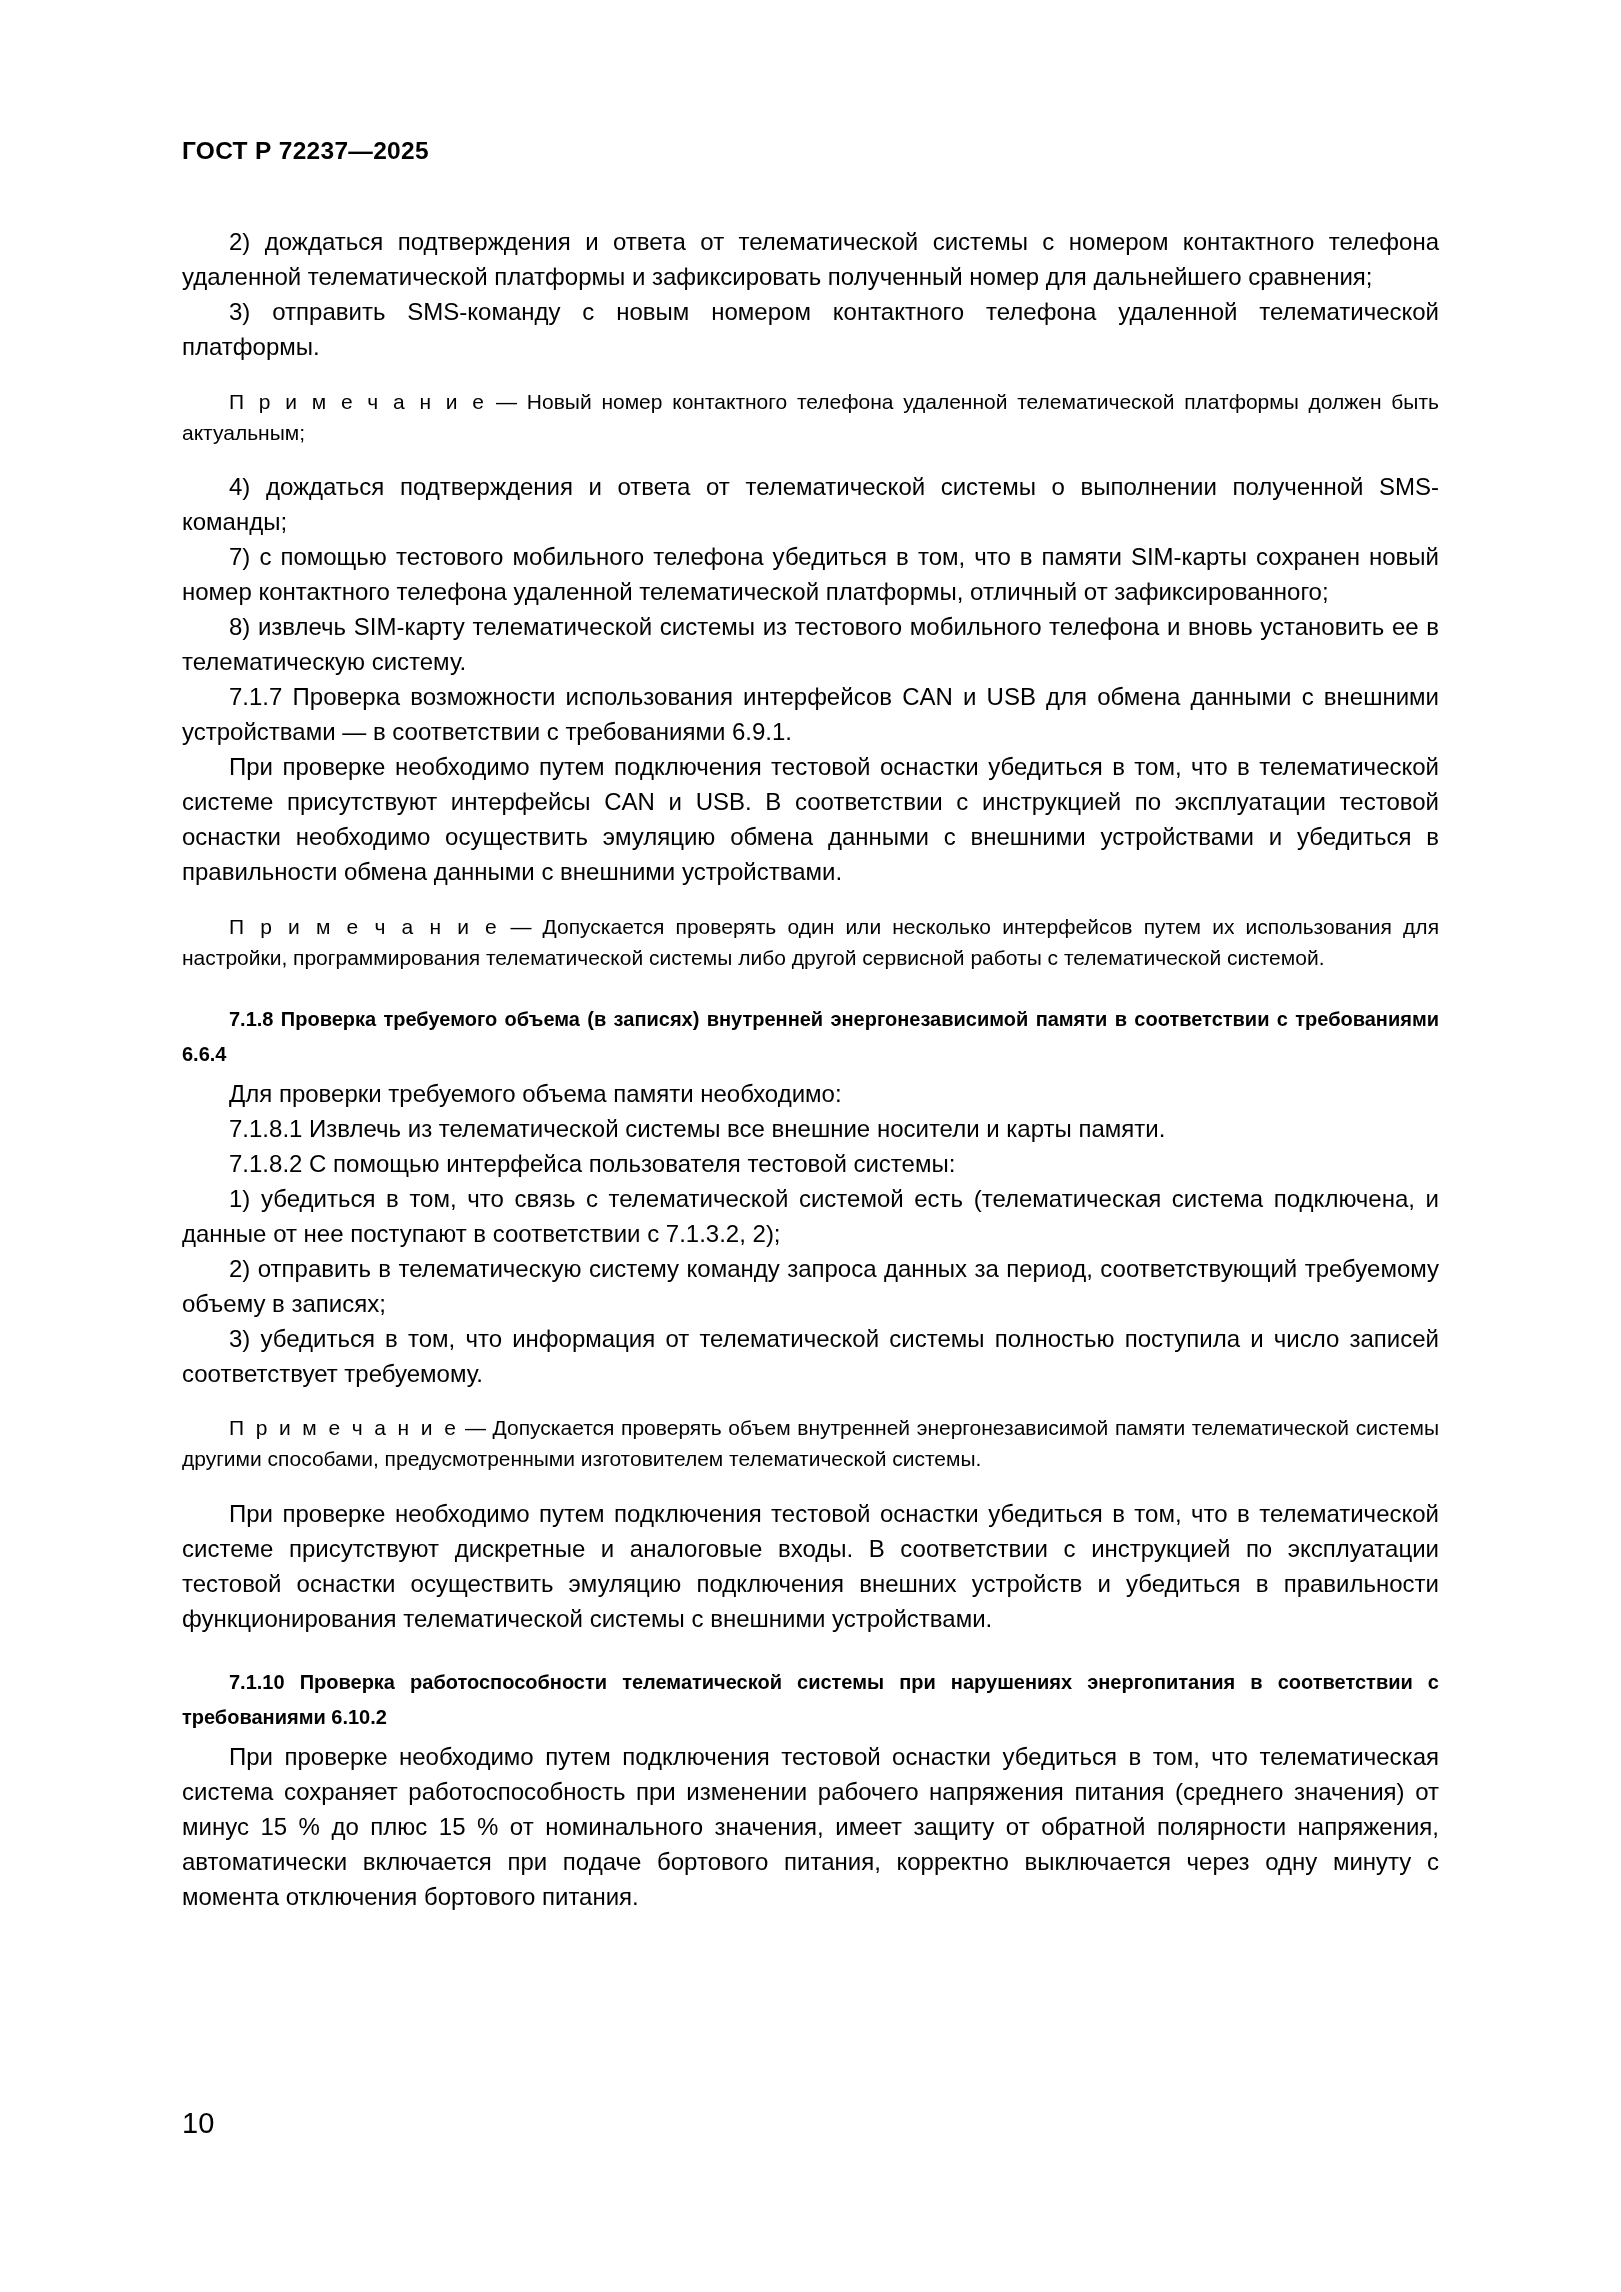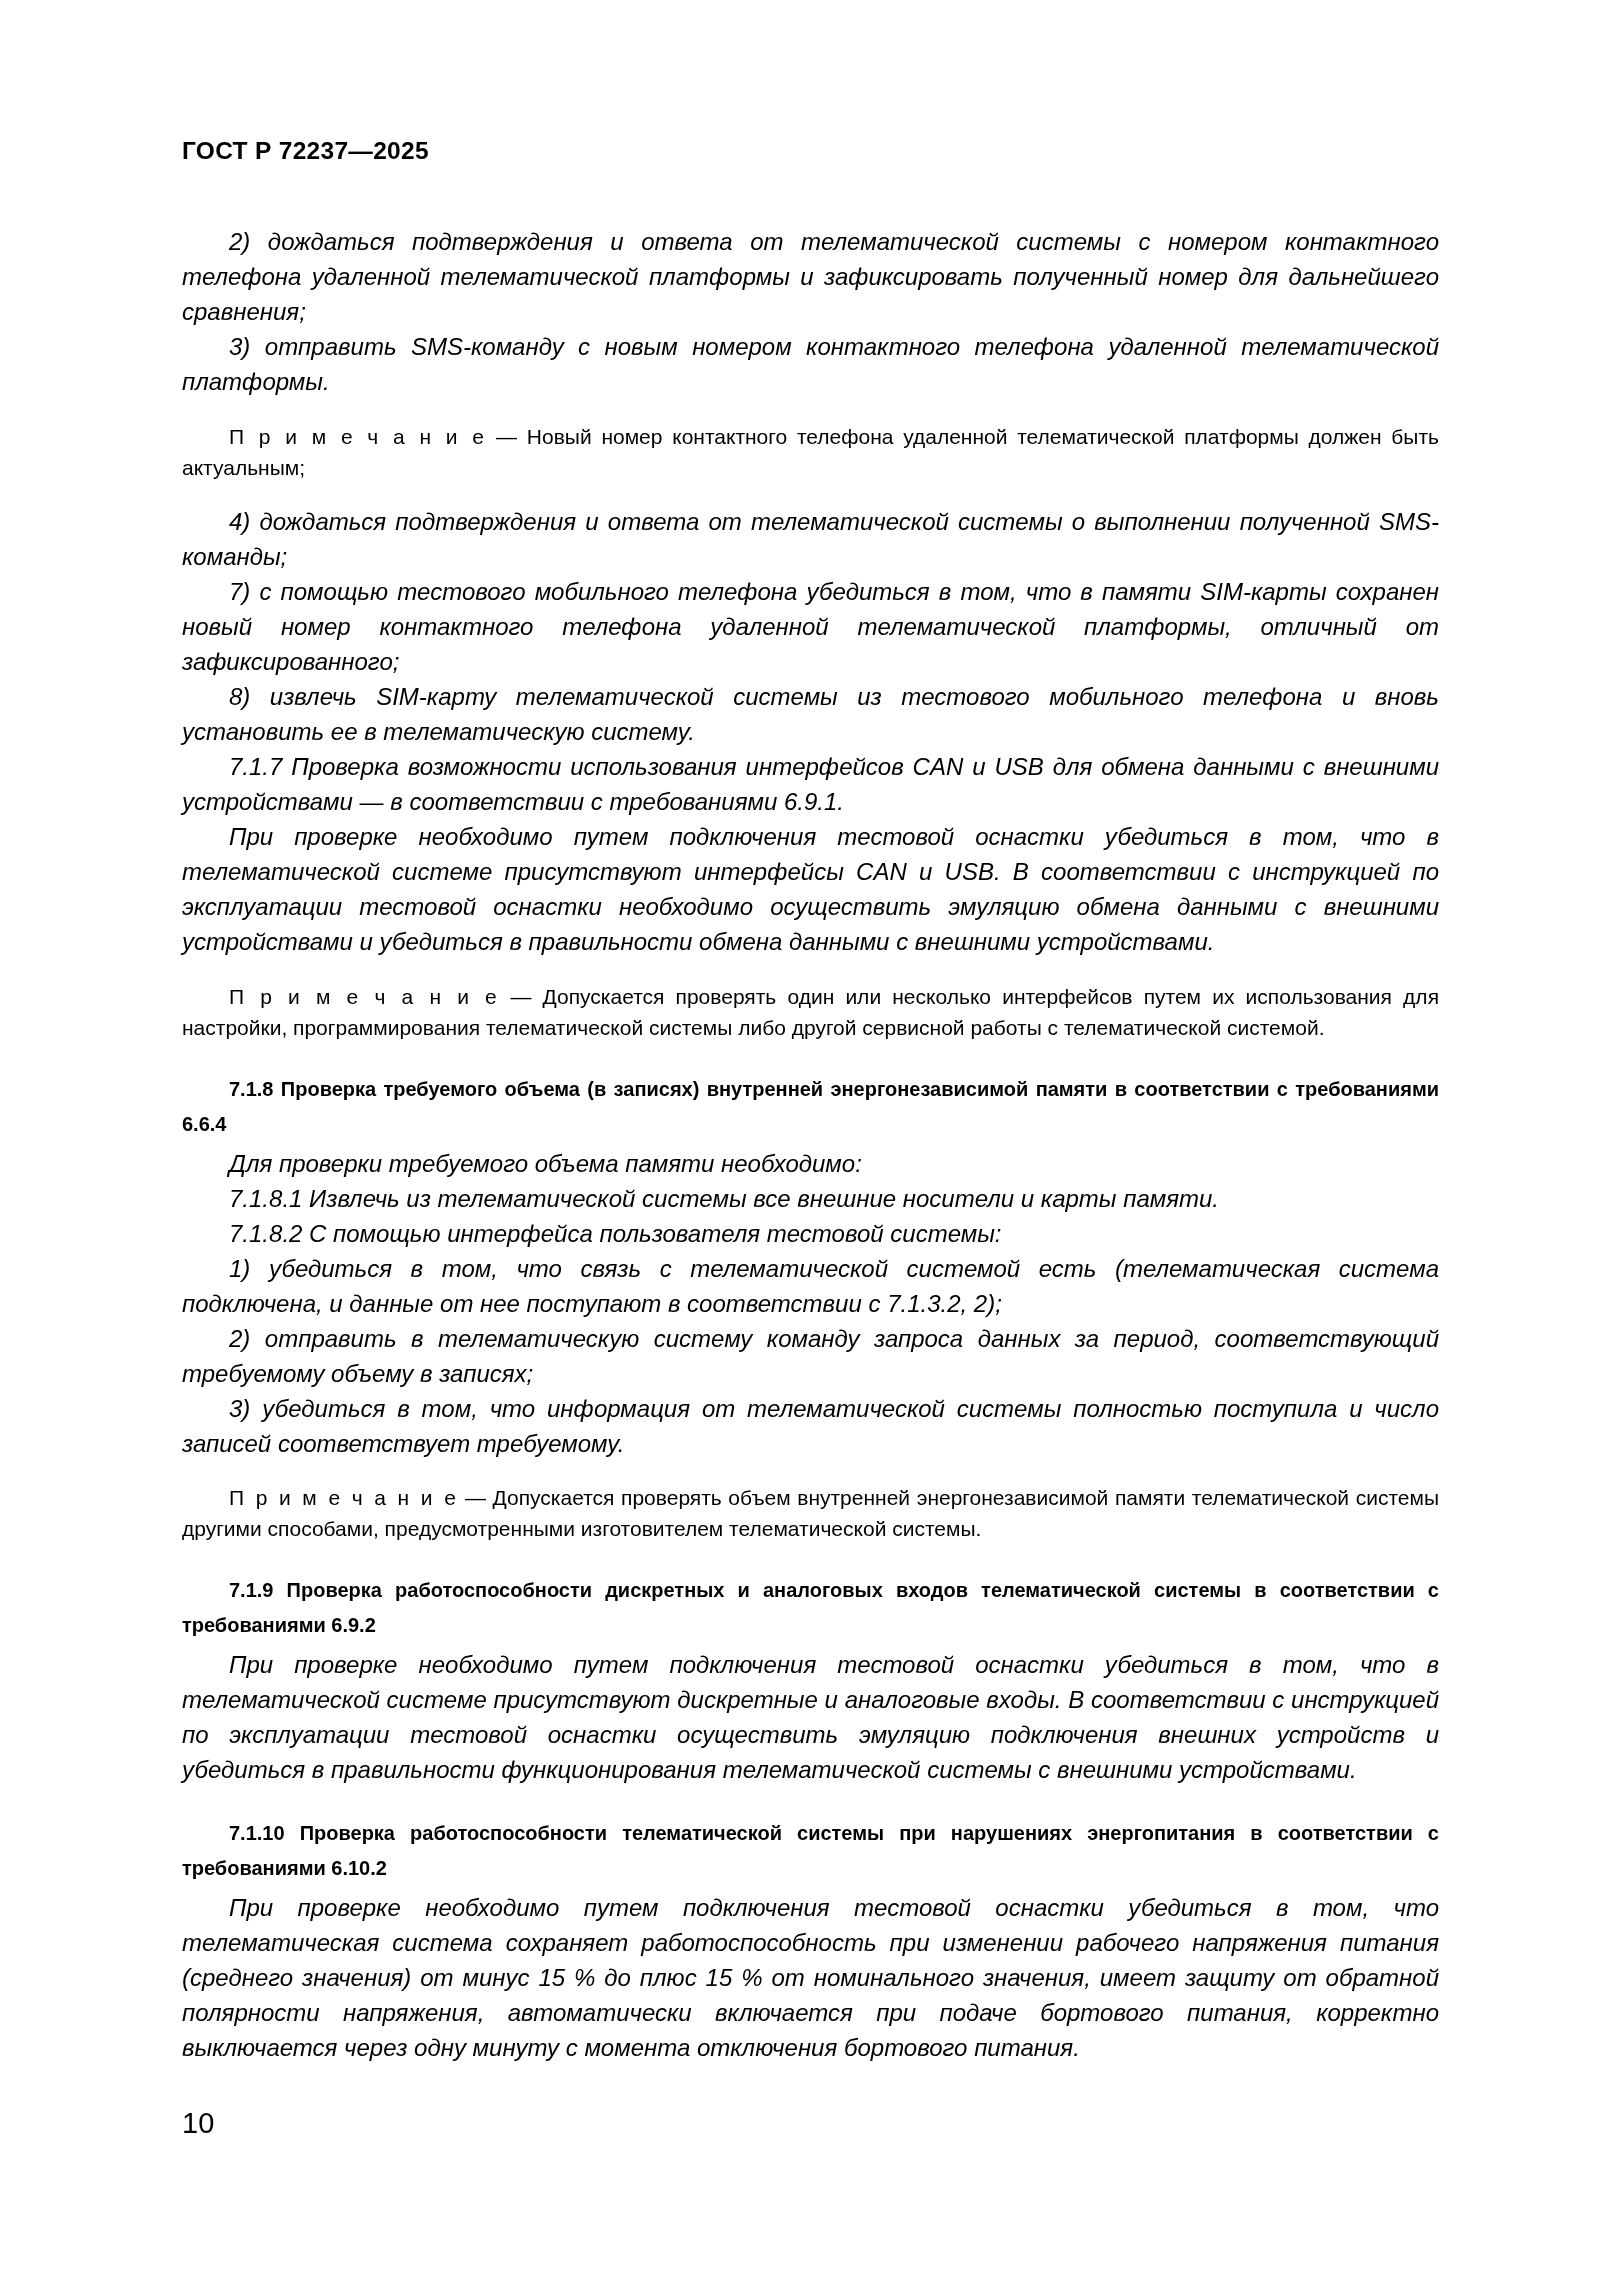--- a/index.html
+++ b/index.html
@@ -35,21 +35,20 @@
   }
   p {
     margin: 0;
     font-size: 24px;
     line-height: 35px;
     text-align: justify;
     text-justify: inter-word;
   }
   .indent {
     text-indent: 47px;
-    font-style: italic;
   }
   .note {
     font-size: 21px;
     line-height: 31px;
     text-align: justify;
     margin-top: 21.6px;
     margin-bottom: 21.6px;
   }
   .note .nlabel {
     letter-spacing: 2.5px;
@@ -88,21 +87,20 @@
         <p class="indent">При проверке необходимо путем подключения тестовой оснастки убедиться в том, что в телематической системе присутствуют интерфейсы CAN и USB. В соответствии с инструкцией по эксплуатации тестовой оснастки необходимо осуществить эмуляцию обмена данными с внешними устройствами и убедиться в правильности обмена данными с внешними устройствами.</p>
         <p class="note" style="text-indent: 47px;"><span class="nlabel">П р и м е ч а н и е</span><span> — Допускается проверять один или несколько интерфейсов путем их использования для настройки, программирования телематической системы либо другой сервисной работы с телематической системой.</span></p>
         <p class="heading">7.1.8 Проверка требуемого объема (в записях) внутренней энергонезависимой памяти в соответствии с требованиями 6.6.4</p>
         <p class="indent">Для проверки требуемого объема памяти необходимо:</p>
         <p class="indent">7.1.8.1  Извлечь из телематической системы все внешние носители и карты памяти.</p>
         <p class="indent">7.1.8.2  С помощью интерфейса пользователя тестовой системы:</p>
         <p class="indent">1)  убедиться в том, что связь с телематической системой есть (телематическая система подключена, и данные от нее поступают в соответствии с 7.1.3.2, 2);</p>
         <p class="indent">2) отправить в телематическую систему команду запроса данных за период, соответствующий требуемому объему в записях;</p>
         <p class="indent">3) убедиться в том, что информация от телематической системы полностью поступила и число записей соответствует требуемому.</p>
         <p class="note" style="text-indent: 47px;"><span class="nlabel">П р и м е ч а н и е</span><span> — Допускается проверять объем внутренней энергонезависимой памяти телематической системы другими способами, предусмотренными изготовителем телематической системы.</span></p>
-        <p class="heading">7.1.9 Проверка работоспособности дискретных и аналоговых входов телематической системы в соответствии с требованиями 6.9.2</p>
         <p class="indent">При проверке необходимо путем подключения тестовой оснастки убедиться в том, что в телематической системе присутствуют дискретные и аналоговые входы. В соответствии с инструкцией по эксплуатации тестовой оснастки осуществить эмуляцию подключения внешних устройств и убедиться в правильности функционирования телематической системы с внешними устройствами.</p>
         <p class="heading">7.1.10  Проверка работоспособности телематической системы при нарушениях энергопитания в соответствии с требованиями 6.10.2</p>
         <p class="indent">При проверке необходимо путем подключения тестовой оснастки убедиться в том, что телематическая система сохраняет работоспособность при изменении рабочего напряжения питания (среднего значения) от минус 15 % до плюс 15 % от номинального значения, имеет защиту от обратной полярности напряжения, автоматически включается при подаче бортового питания, корректно выключается через одну минуту с момента отключения бортового питания.</p>
       </div>
   </div>
 
   <div class="pagenum">10</div>
 
 </div>
 

